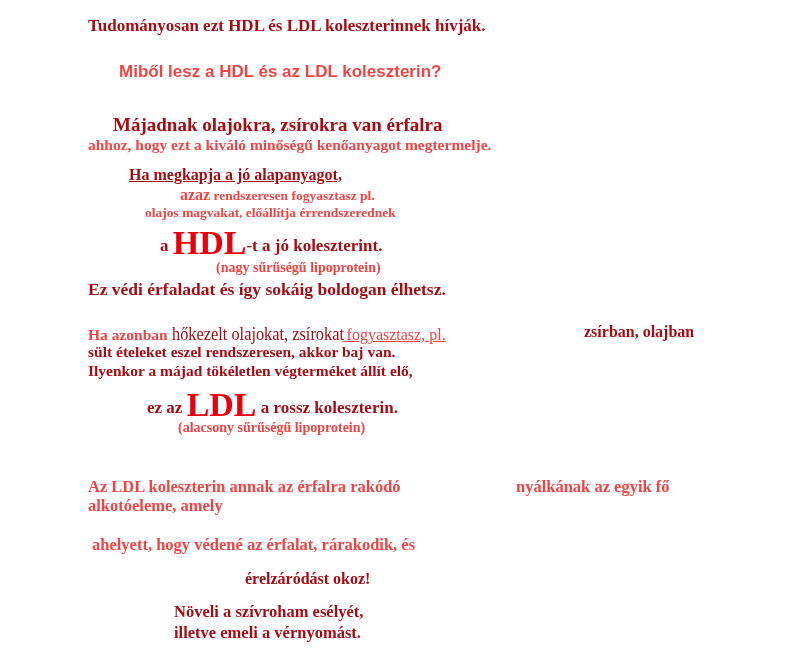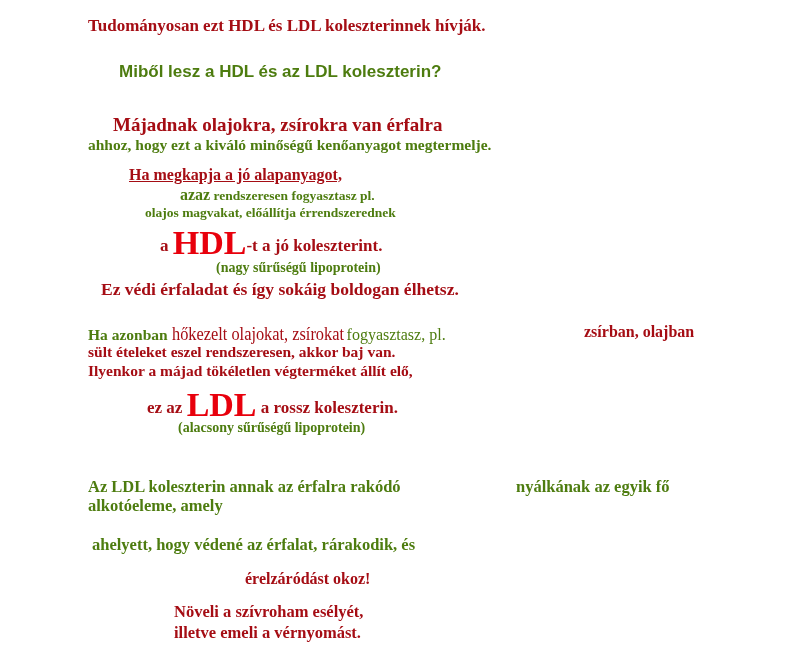--- a/index.html
+++ b/index.html
@@ -16,21 +16,21 @@
       font-weight: bold;
       color: #111111;
     }
     .line {
       position: absolute;
       white-space: nowrap;
       line-height: 1;
     }
     .red { color: #a50d14; }
     .bright { color: #e8000c; }
-    .black { color: #4d7c0f; }
+    .black { color: #ef4444; }
     .sans {
       font-family: "Liberation Sans", "DejaVu Sans", sans-serif;
       font-weight: bold;
     }
     .condensed {
       display: inline-block;
       transform: scaleX(0.86);
       transform-origin: left center;
     }
   </style>
@@ -49,24 +49,24 @@
   <div class="line red" style="left:129px; top:167px; font-size:16px;text-decoration:underline;">Ha megkapja a jó alapanyagot,</div>
   <div class="line black" style="left:180px; top:187px; font-size:13.5px;">
     <span style="font-size:16px;">azaz</span><span> rendszeresen fogyasztasz pl.</span>
   </div>
   <div class="line black" style="left:145px; top:206px; font-size:13.5px;">olajos magvakat, előállítja érrendszerednek</div>
 
   <div class="line red" style="left:160px; top:226px; font-size:17px;">
     <span>a </span><span class="bright" style="font-size:34px; vertical-align:-3px;">HDL</span><span>-t  a jó koleszterint.</span>
   </div>
   <div class="line black" style="left:216px; top:261px; font-size:14px;">(nagy sűrűségű lipoprotein)</div>
-  <div class="line red" style="left:88px; top:281px; font-size:17.5px;margin-left:13px;">Ez védi érfaladat és így sokáig boldogan élhetsz.</div>
+  <div class="line red" style="left:88px; top:281px; font-size:17.5px;">Ez védi érfaladat és így sokáig boldogan élhetsz.</div>
 
   <div class="line" style="left:88px; top:324px; font-size:15.5px;">
-    <span class="black">Ha azonban </span><span class="red condensed" style="font-size:19px; font-weight:normal; width:171px;">hőkezelt olajokat, zsírokat</span><span class="black" style="font-weight:normal; font-size:16px;"> fogyasztasz, pl.</span>
+    <span class="black">Ha azonban </span><span class="red condensed" style="font-size:19px; font-weight:normal; width:171px;">hőkezelt olajokat, zsírokat</span><span class="black" style="font-weight:normal; font-size:16px;text-decoration:underline;"> fogyasztasz, pl.</span>
   </div>
   <div class="line red" style="left:584px; top:324px; font-size:16px;">zsírban, olajban</div>
   <div class="line red" style="left:88px; top:344px; font-size:15.5px;">sült ételeket eszel rendszeresen,  akkor baj van.</div>
   <div class="line red" style="left:88px; top:363px; font-size:15.5px;">Ilyenkor a májad tökéletlen végterméket állít elő,</div>
 
   <div class="line red" style="left:147px; top:388px; font-size:17px;">
     <span>ez az </span><span class="bright" style="font-size:34px; vertical-align:-3px;margin-top:12px;">LDL</span><span> a rossz koleszterin.</span>
   </div>
   <div class="line black" style="left:178px; top:421px; font-size:14px;">(alacsony sűrűségű lipoprotein)</div>
 

